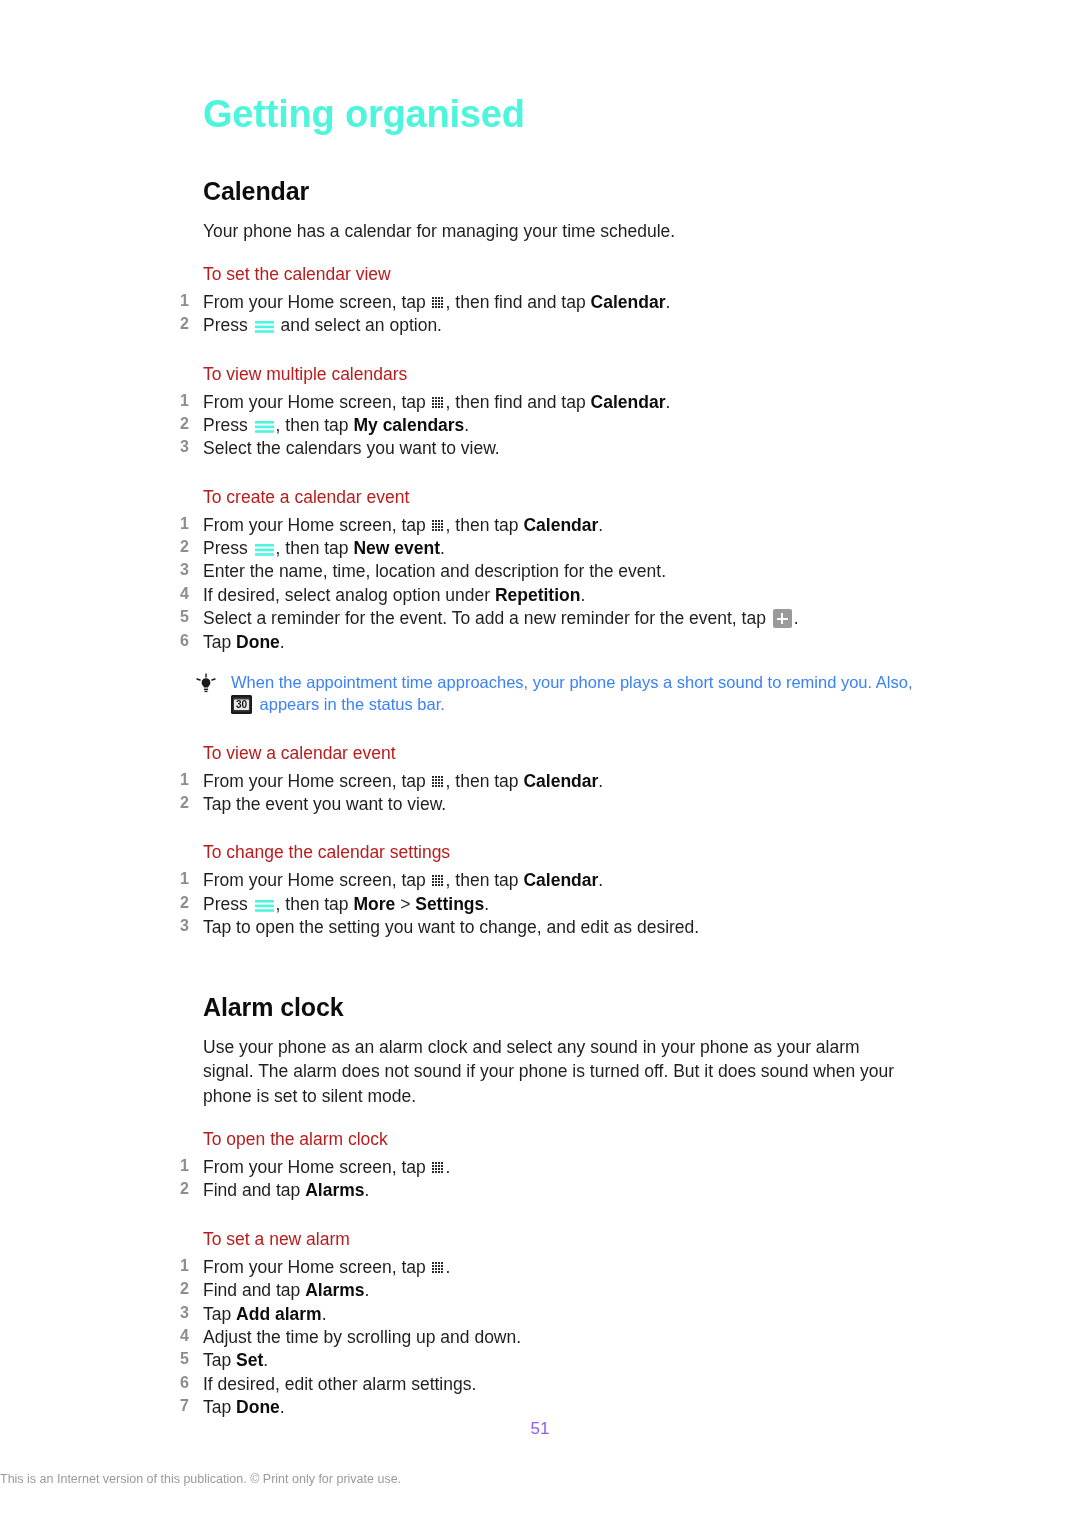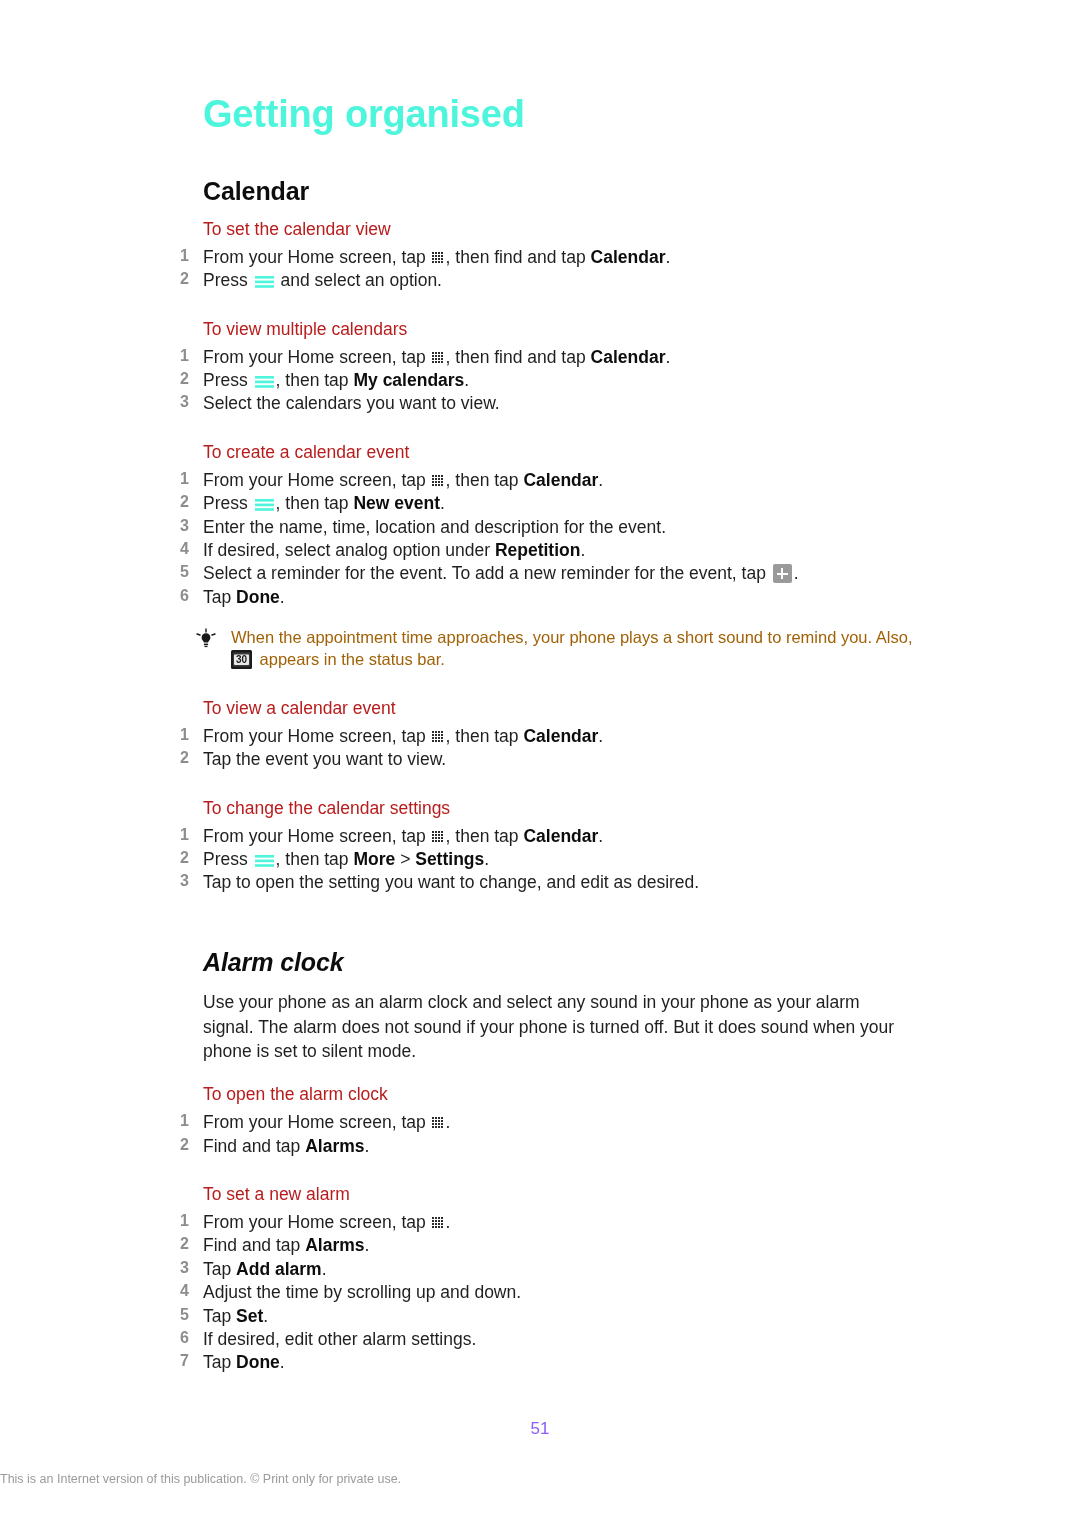--- a/index.html
+++ b/index.html
@@ -37,21 +37,21 @@
     letter-spacing: -0.2px;
     margin: 0 0 42px 28px;
   }
   .section-title {
     color: #0d0d0d;
     font-size: 25px;
     font-weight: bold;
     margin: 0 0 13px 28px;
     letter-spacing: -0.1px;
   }
-  .section-title.spaced-top { margin-top: 54px; font-style: italic; }
+  .section-title.spaced-top { margin-top: 54px; }
 
   .intro {
     font-size: 17.5px;
     line-height: 1.42;
     margin: 0 0 20px 28px;
     color: #1f1f1f;
   }
 
   .proc-title {
     color: #b91c1c;
@@ -90,21 +90,21 @@
   }
   b, strong { font-weight: bold; color: #0d0d0d; }
 
   
   .tip {
     position: relative;
     margin: 18px 0 0 28px;
     padding-left: 28px;
     font-size: 16.5px;
     line-height: 1.35;
-    color: #a16207;
+    color: #3b82f6;
   }
   .tip .bulb {
     position: absolute;
     left: -8px;
     top: 2px;
     width: 22px;
     height: 22px;
   }
 
   
@@ -175,20 +175,21 @@
 </head>
 <body>
 
 <div class="page">
 
   <div class="content">
 
     <h1 class="chapter-title">Getting organised</h1>
 
     <h2 class="section-title">Calendar</h2>
+    <p class="intro">Your phone has a calendar for managing your time schedule.</p>
 
     <h3 class="proc-title">To set the calendar view</h3>
     <ol class="steps">
       <li>
         <span>From your Home screen, tap </span><span class="icon-apps"><svg width="13" height="13" viewBox="0 0 13 13">
               <g fill="#2b2b2b">
                 <rect x="0" y="0" width="2" height="2"></rect>
                 <rect x="3" y="0" width="2" height="2"></rect>
                 <rect x="6" y="0" width="2" height="2"></rect>
                 <rect x="9" y="0" width="2" height="2"></rect>

